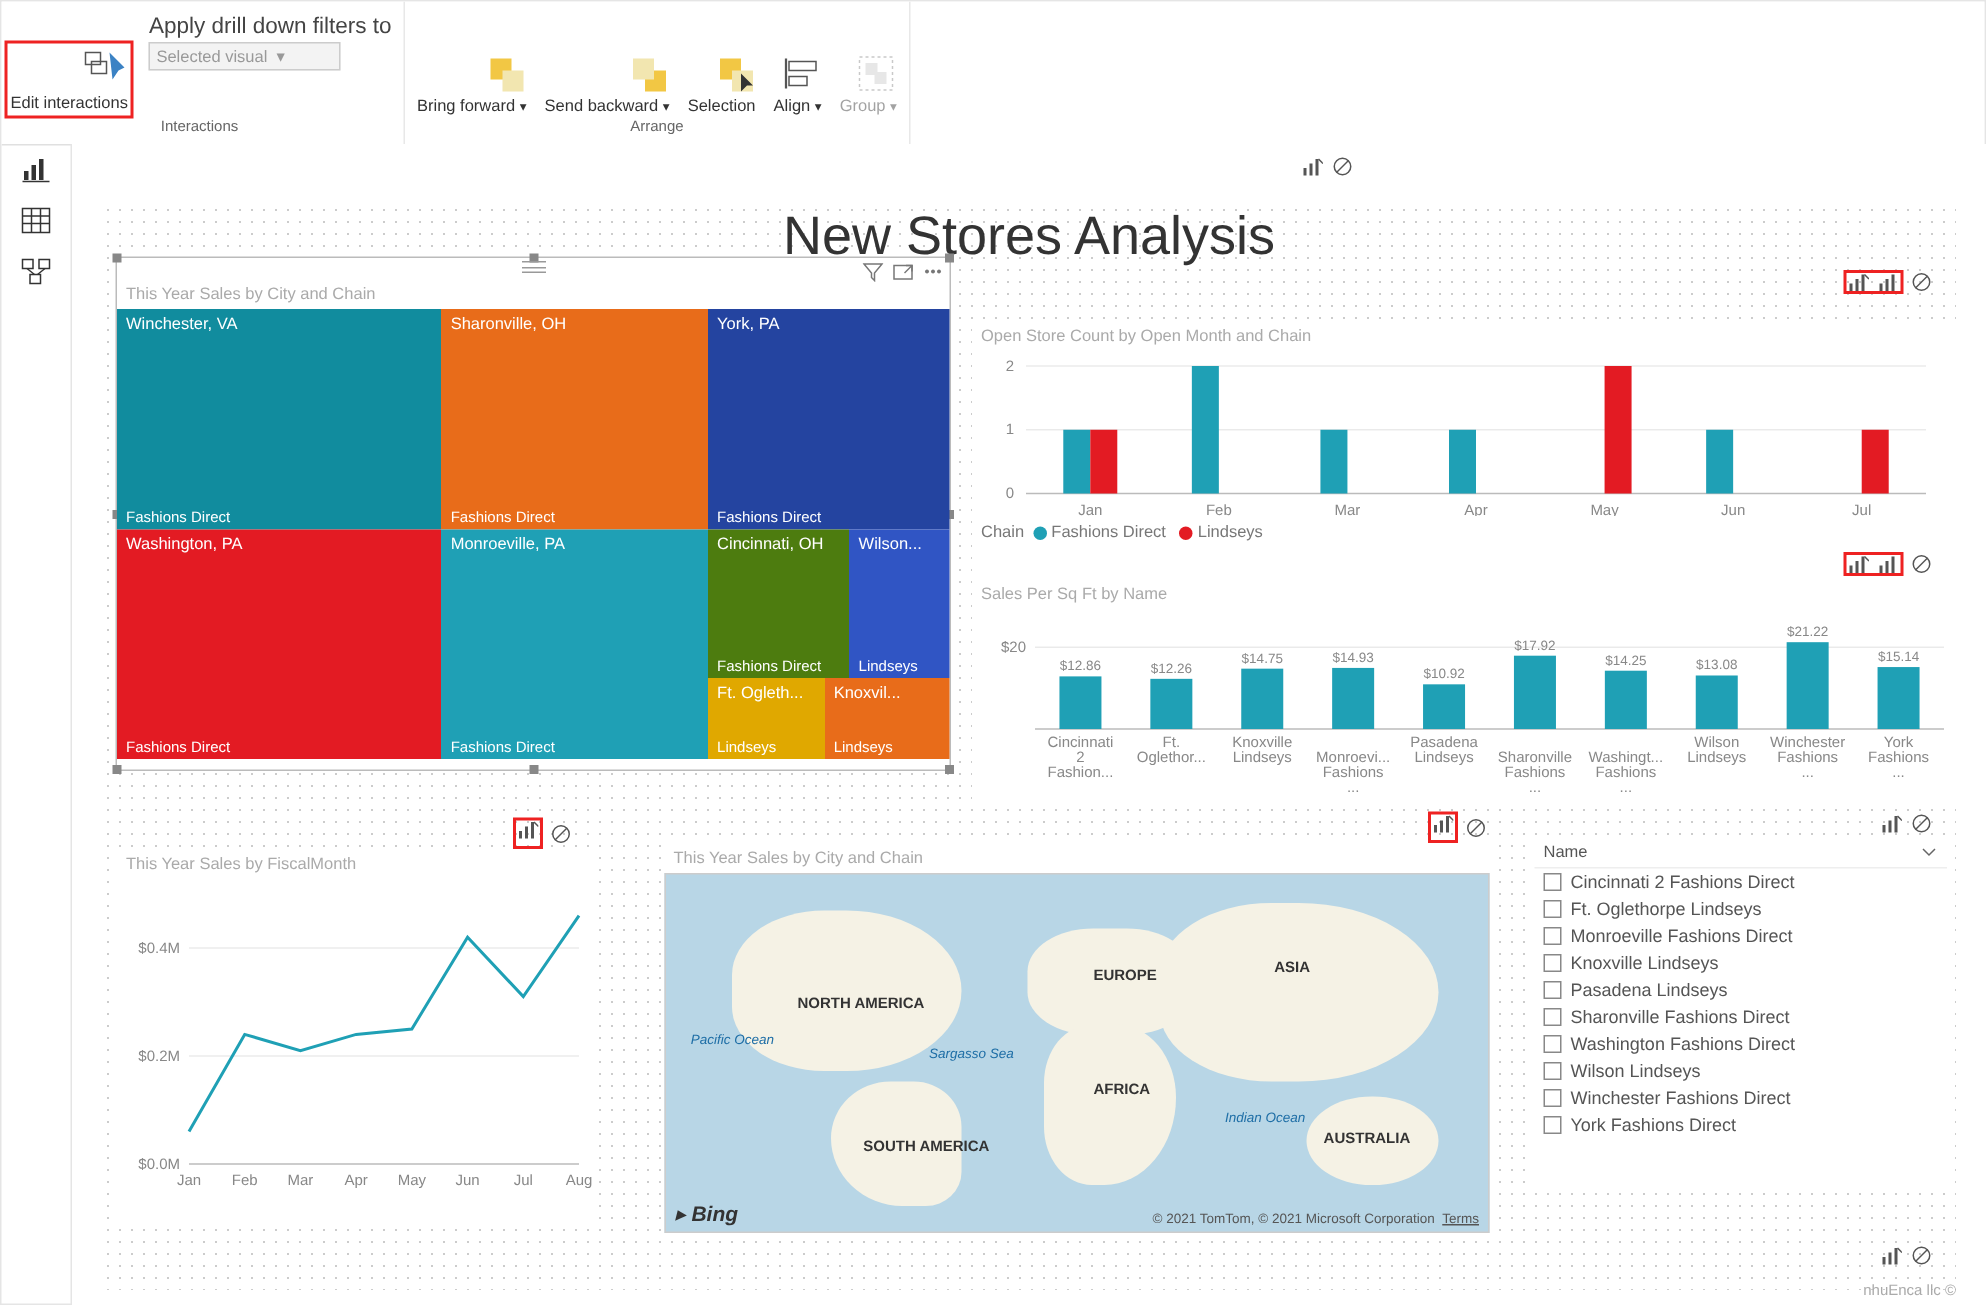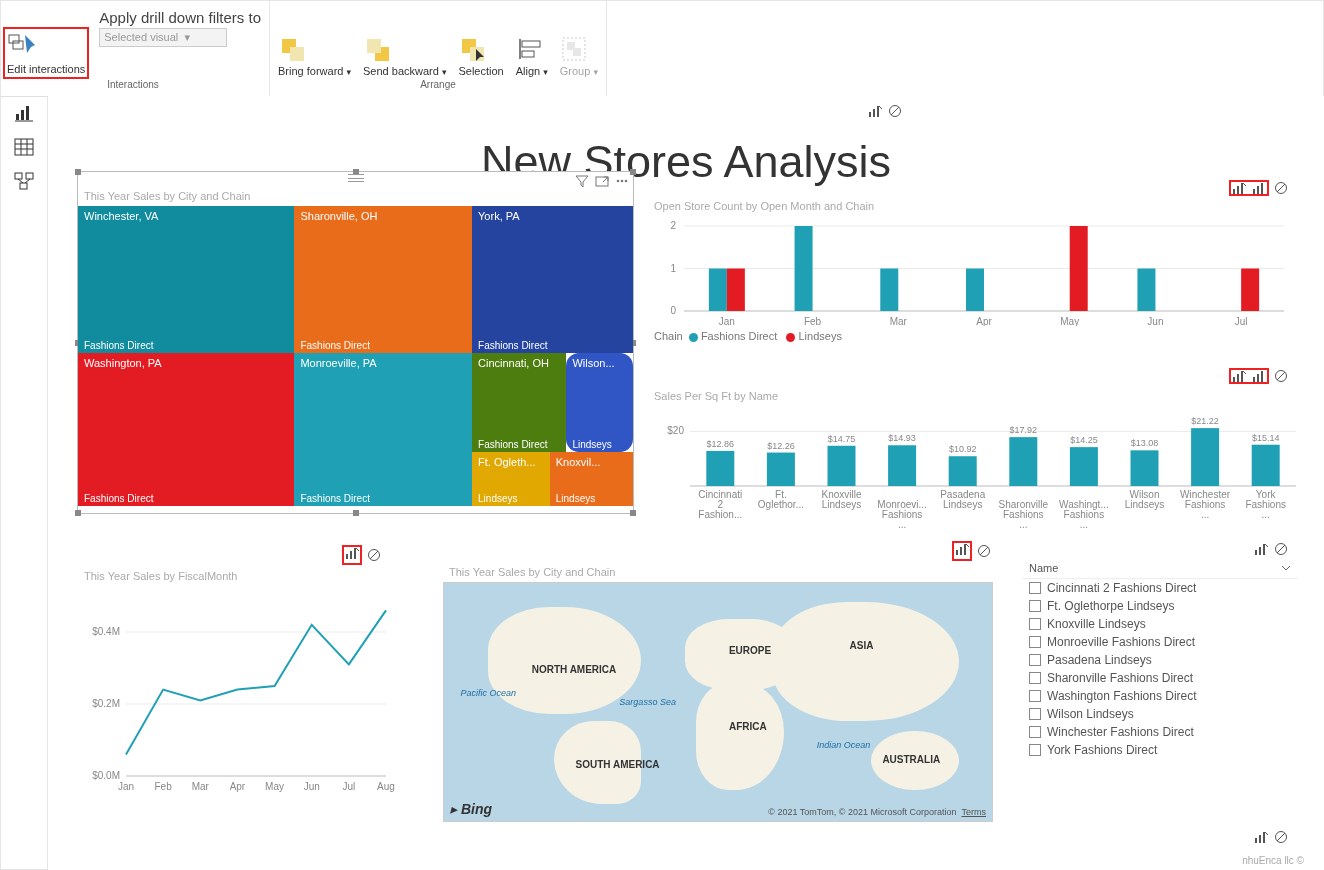--- a/index.html
+++ b/index.html
@@ -1,31 +1,31 @@
 <!DOCTYPE html>
 <html><head>
 <meta charset="utf-8">
 <style>
   * { box-sizing: border-box; margin: 0; padding: 0; font-family: "Segoe UI", Tahoma, sans-serif; }
   body { background: #fff; width: 1324px; height: 870px; overflow: hidden; border: 1px solid #e5e5e5; }
   .ribbon { height: 96px; background: #fff; display: flex; border-bottom: 1px solid #e0e0e0; }
   .ribbon-group { display: flex; flex-direction: column; align-items: center; border-right: 1px solid #e8e8e8; padding: 4px 8px 2px 8px; }
   .ribbon-group .buttons { display: flex; gap: 12px; height: 72px; align-items: flex-end; }
   .ribbon-group .label { font-size: 10px; color: #666; padding: 2px 0; }
-  .rb-btn { display: flex; flex-direction: column; align-items: flex-start; font-size: 11px; color: #333; cursor: pointer; text-align:center; gap:2px;}
+  .rb-btn { display: flex; flex-direction: column; align-items: flex-end; font-size: 11px; color: #333; cursor: pointer; text-align:center; gap:2px;}
   .highlight { outline: 2px solid #e22; }
   .drilllabel { font-size:15px; color:#444; margin-bottom:2px;}
   .drillselect { font-size:11px; color:#999; border:1px solid #ccc; background:#f3f3f3; padding:2px 36px 2px 4px; }
   .rail { position: absolute; left: 0; top: 96px; width: 48px; bottom:0; border-right:1px solid #e5e5e5; display:flex; flex-direction:column; align-items:center; padding-top:8px; gap:16px;}
   .rail .ico { width:20px; height:18px; color:#333; cursor:pointer; display:block;}
   .canvas { position: absolute; left:48px; top:96px; right:0; bottom:0; background:#fff; }
   .dots { position:absolute; inset:40px 20px 10px 20px;
     background-image: radial-gradient(#ccc 0.5px, transparent 0.5px);
     background-size: 8px 8px; }
-  .title { position:absolute; top:40px; left:0; right:0; text-align:center; font-size:45px; font-weight:300; color:#333; }
+  .title { position:absolute; top:40px; left:0; right:0; text-align:center; font-size:36px; font-weight:300; color:#333; }
   .visual { position:absolute; background:#fff;}
   .vtitle { font-size:11px; color:#aaa; padding:4px 6px; }
   .handles { outline:1px solid #bbb; }
   .handles::before,.handles::after{content:"";}
   .handle{position:absolute;width:6px;height:6px;background:#888;}
   .iaction-row { position:absolute; display:flex; gap:6px; align-items:center;}
   .ia-ico { width:14px; height:14px; color:#555; cursor:pointer;}
   .hl-red { outline:2px solid #e22; outline-offset:-1px; padding:0 2px;}
   
   .tm { position:relative; width:100%; height:300px; font-size:11px; color:#fff;}
@@ -210,27 +210,27 @@
         </svg>
     </div>
     <div class="vtitle" style="margin-top:14px;">This Year Sales by City and Chain</div>
     <div class="tm">
       <div class="tm-c" style="left:0;top:0;width:39%;height:49%;background:#118c9e;"><span>Winchester, VA</span><span class="sub">Fashions Direct</span></div>
       <div class="tm-c" style="left:0;top:49%;width:39%;height:51%;background:#e31b23;"><span>Washington, PA</span><span class="sub">Fashions Direct</span></div>
       <div class="tm-c" style="left:39%;top:0;width:32%;height:49%;background:#e86c1a;"><span>Sharonville, OH</span><span class="sub">Fashions Direct</span></div>
       <div class="tm-c" style="left:39%;top:49%;width:32%;height:51%;background:#1fa0b5;"><span>Monroeville, PA</span><span class="sub">Fashions Direct</span></div>
       <div class="tm-c" style="left:71%;top:0;width:29%;height:49%;background:#2444a0;"><span>York, PA</span><span class="sub">Fashions Direct</span></div>
       <div class="tm-c" style="left:71%;top:49%;width:17%;height:33%;background:#4d7c0f;"><span>Cincinnati, OH</span><span class="sub">Fashions Direct</span></div>
-      <div class="tm-c" style="left:88%;top:49%;width:12%;height:33%;background:#3055c4;border-radius:13px;"><span>Wilson...</span><span class="sub">Lindseys</span></div>
+      <div class="tm-c" style="left:88%;top:49%;width:12%;height:33%;background:#3055c4;"><span>Wilson...</span><span class="sub">Lindseys</span></div>
       <div class="tm-c" style="left:71%;top:82%;width:14%;height:18%;background:#e0a800;"><span>Ft. Ogleth...</span><span class="sub">Lindseys</span></div>
       <div class="tm-c" style="left:85%;top:82%;width:15%;height:18%;background:#e86c1a;"><span>Knoxvil...</span><span class="sub">Lindseys</span></div>
     </div>
   </div>
 
-  <div class="visual" style="left:600px; top:100px; width:660px; height:170px;">
+  <div class="visual" style="left:600px; top:118px; width:660px; height:170px;">
     <div class="vtitle">Open Store Count by Open Month and Chain</div>
     <svg width="660" height="110" id="sc-svg">
         <line x1="36" x2="636" y1="95" y2="95" class="axis-line" stroke-opacity="1"></line>
         <text x="28" y="98" class="axis-tick" text-anchor="end">0</text>
         <line x1="36" x2="636" y1="52.5" y2="52.5" class="axis-line" stroke-opacity="0.3"></line>
         <text x="28" y="55.5" class="axis-tick" text-anchor="end">1</text>
         <line x1="36" x2="636" y1="10" y2="10" class="axis-line" stroke-opacity="0.3"></line>
         <text x="28" y="13" class="axis-tick" text-anchor="end">2</text>
         <rect x="60.85714285714286" y="52.5" width="18" height="42.5" class="bar-fd"></rect>
         <rect x="78.85714285714286" y="52.5" width="18" height="42.5" class="bar-li"></rect>
@@ -424,25 +424,25 @@
         <div class="slicer-item">
           <span class="cb"></span>
           <span>Cincinnati 2 Fashions Direct</span>
         </div>
         <div class="slicer-item">
           <span class="cb"></span>
           <span>Ft. Oglethorpe Lindseys</span>
         </div>
         <div class="slicer-item">
           <span class="cb"></span>
+          <span>Monroeville Fashions Direct</span>
+        </div>
+        <div class="slicer-item">
+          <span class="cb"></span>
           <span>Knoxville Lindseys</span>
-        </div>
-        <div class="slicer-item">
-          <span class="cb"></span>
-          <span>Monroeville Fashions Direct</span>
         </div>
         <div class="slicer-item">
           <span class="cb"></span>
           <span>Pasadena Lindseys</span>
         </div>
         <div class="slicer-item">
           <span class="cb"></span>
           <span>Sharonville Fashions Direct</span>
         </div>
         <div class="slicer-item">

